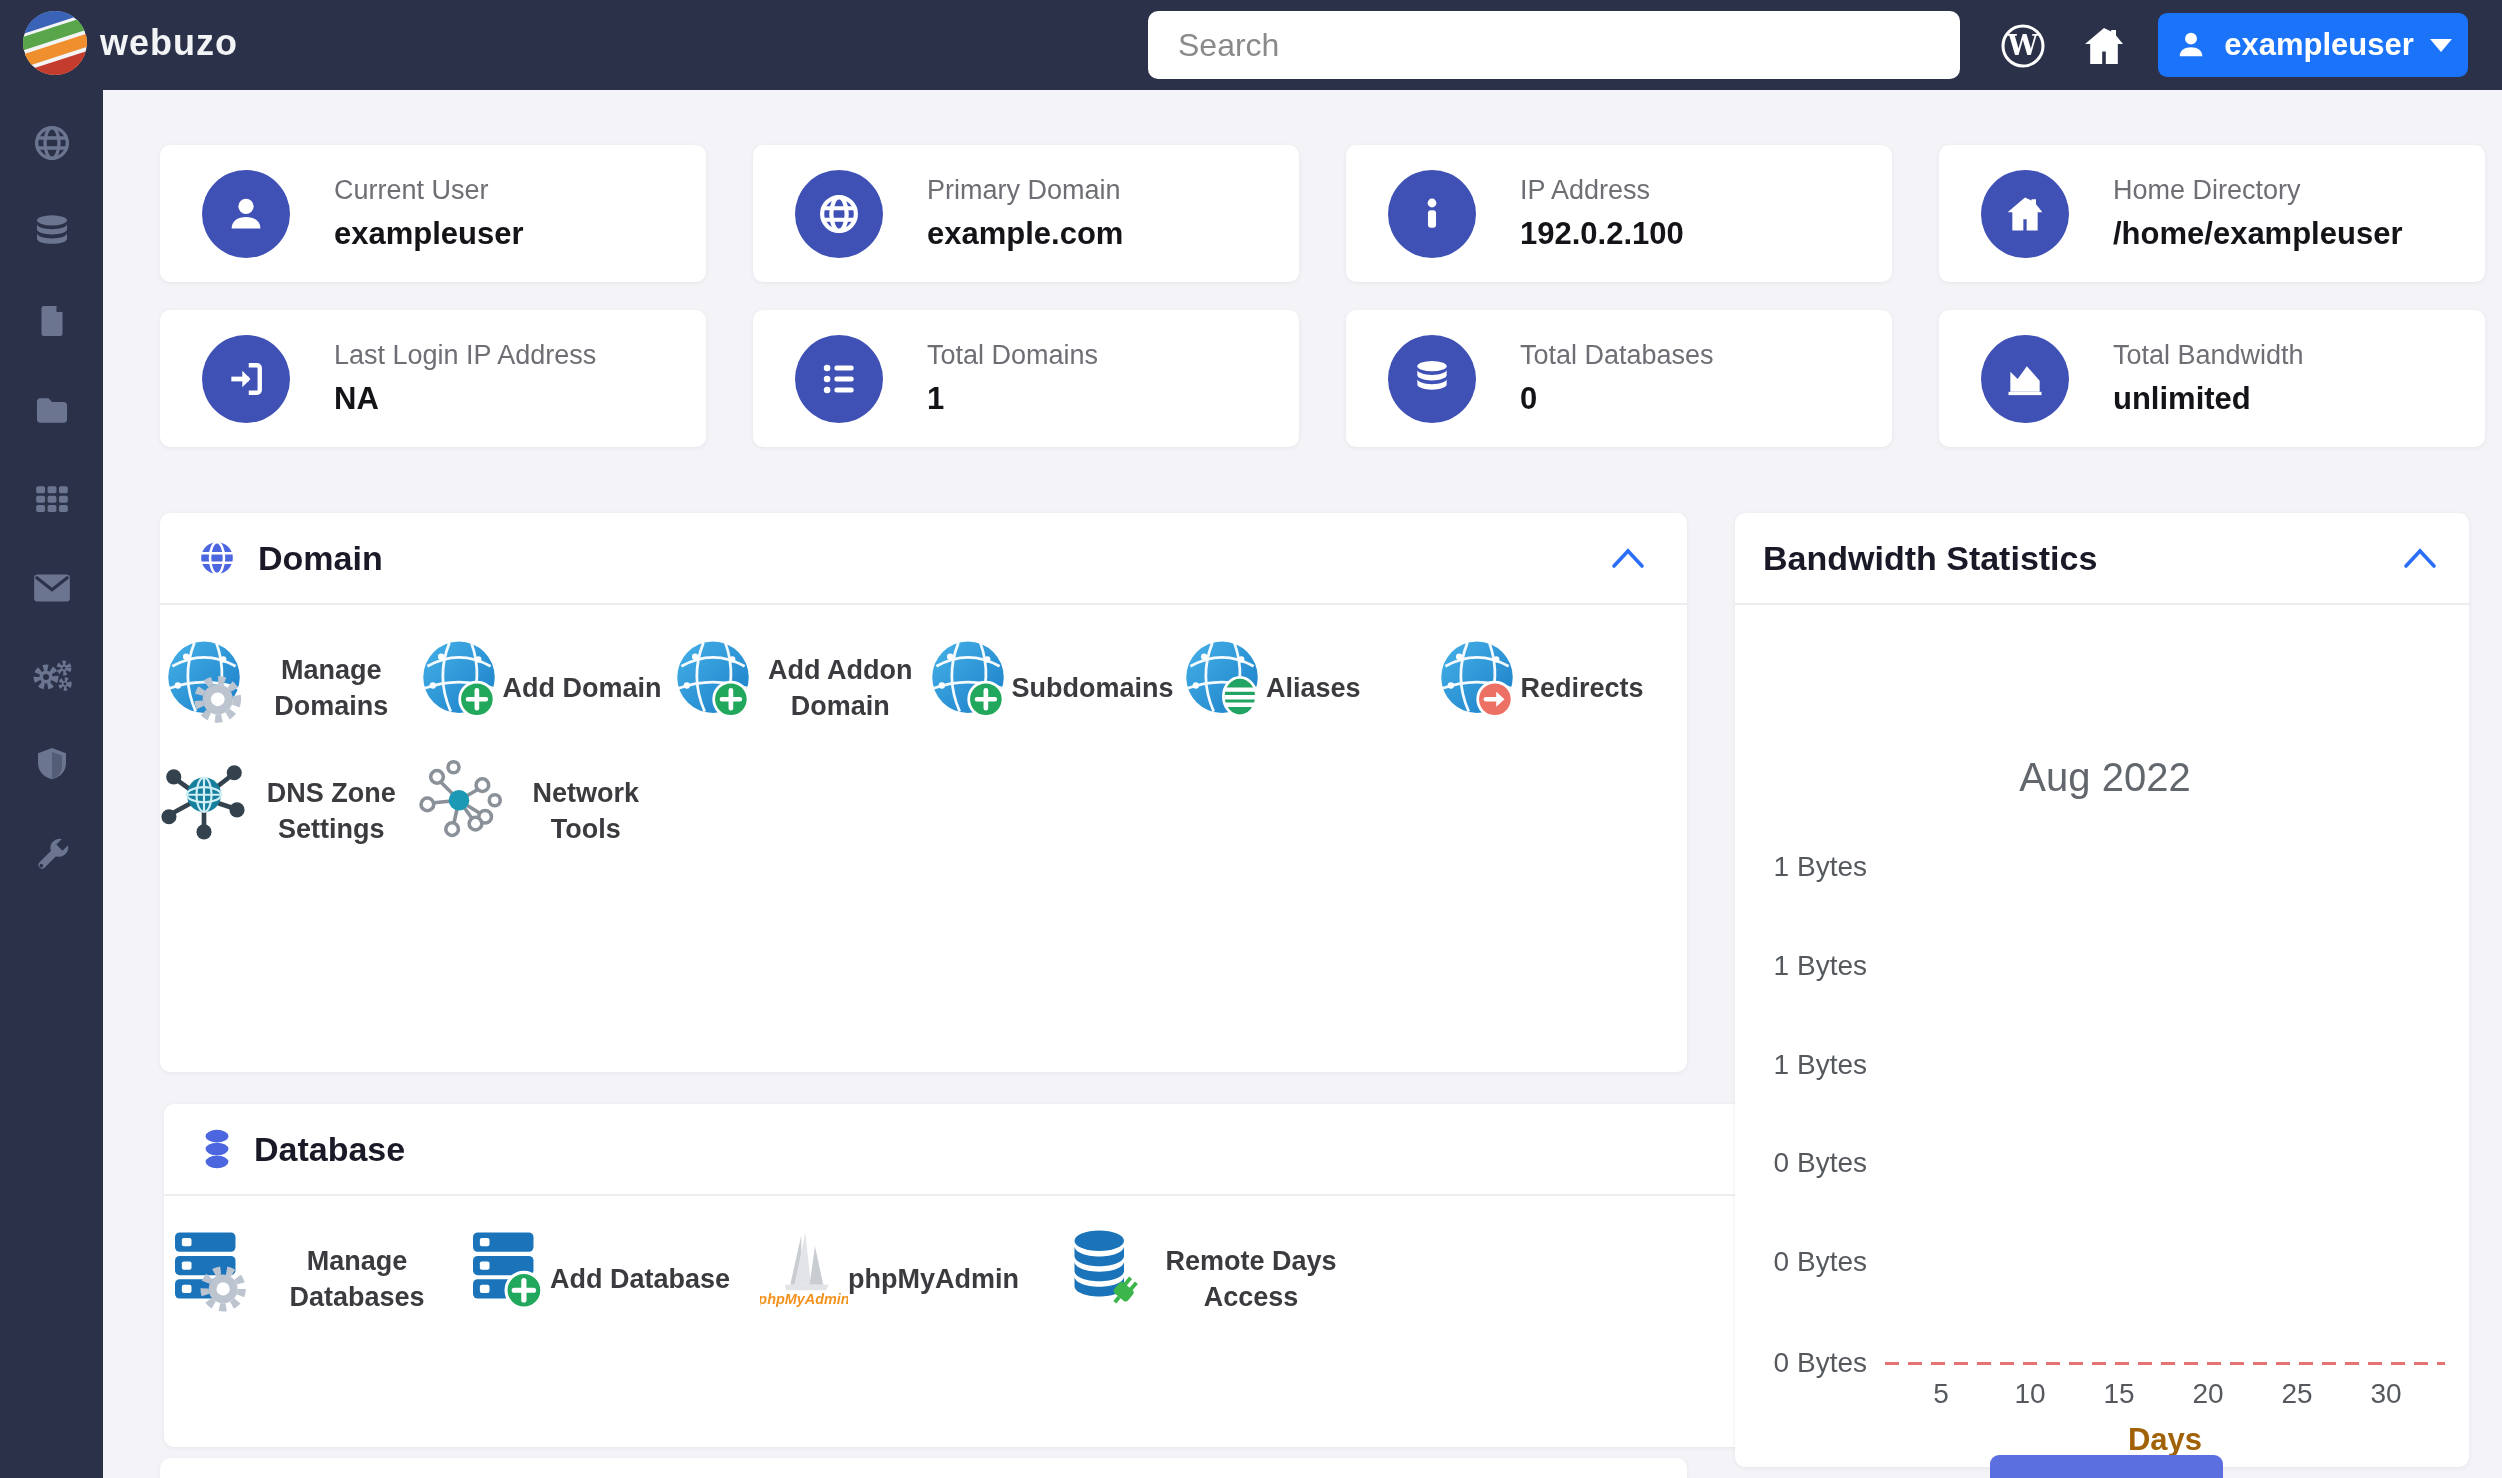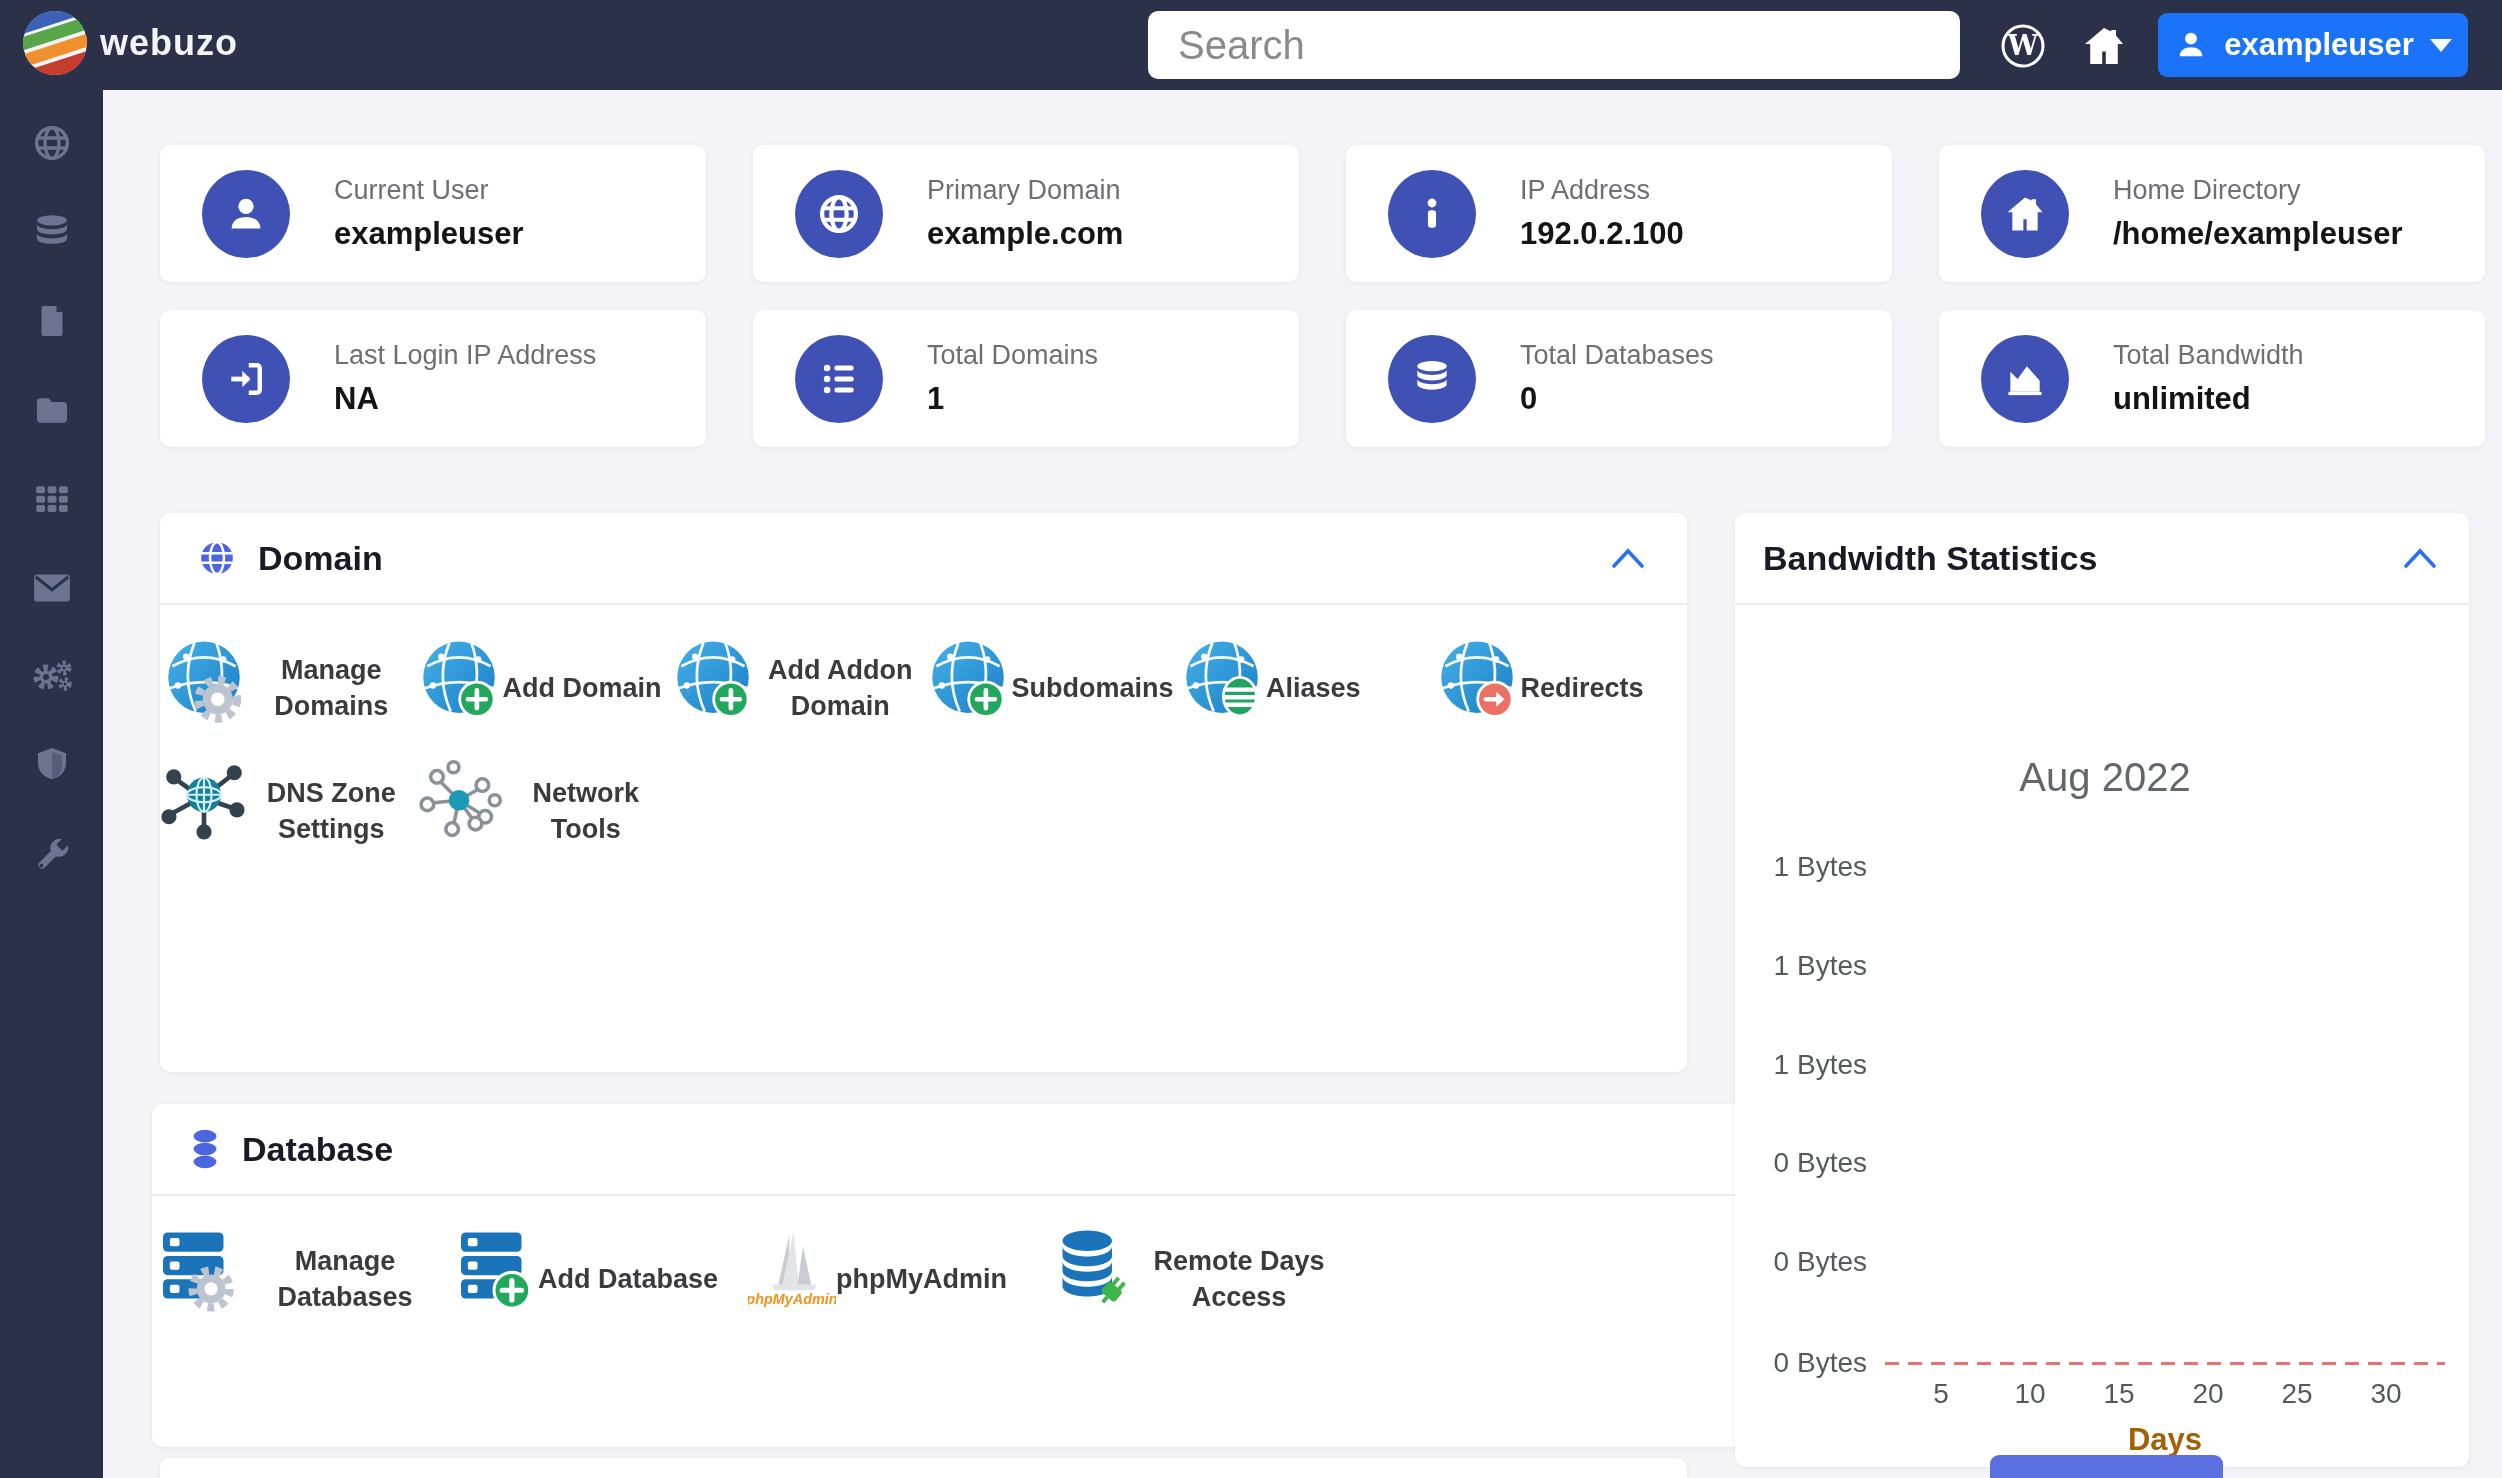--- a/index.html
+++ b/index.html
@@ -9,21 +9,21 @@
     background:#f4f4f8;
     position:relative;
     overflow:hidden;
   }
   
   .navbar { position:absolute; left:0; top:0; width:2502px; height:90px; background:#2a3148; z-index:10; }
   .brand { position:absolute; left:20px; top:8px; display:flex; align-items:center; gap:10px; }
   .brand-text { color:#f3f4f6; font-size:36px; font-weight:600; letter-spacing:1px; }
   .search-input {
     position:absolute; left:1148px; top:11px; width:812px; height:68px;
-    border:none; border-radius:10px; background:#ffffff; font-size:40px; color:#333;
+    border:none; border-radius:10px; background:#ffffff; font-size:32px; color:#333;
     padding:0 30px; outline:none; font-family:"Liberation Sans",sans-serif;
   }
   .search-input::placeholder { color:#8a8a8a; }
   .nav-icon-btn { position:absolute; top:22px; width:48px; height:48px; background:none; border:none; cursor:pointer; }
   .nav-wp { left:2000px; }
   .nav-home { left:2080px; }
   .user-btn {
     position:absolute; left:2158px; top:13px; width:310px; height:64px;
     background:#1a73f8; border:none; border-radius:9px; cursor:pointer;
     display:flex; align-items:center; justify-content:center; gap:16px; color:#fff;
@@ -43,21 +43,21 @@
     display:flex; align-items:center; justify-content:center; }
   .stat-text { margin-left:44px; }
   .stat-label { font-size:27px; color:#6e6e74; margin-bottom:10px; }
   .stat-value { font-size:31px; color:#141418; font-weight:700; }
   
   .panel { position:absolute; background:#fff; border-radius:10px; box-shadow:0 1px 4px rgba(40,40,80,.08); }
   .panel-header { height:92px; border-bottom:2px solid #ececf1; display:flex; align-items:center; padding:0 38px; }
   .panel-title { font-size:34px; font-weight:700; color:#191927; margin-left:22px; }
   .collapse-btn { margin-left:auto; background:none; border:none; cursor:pointer; padding:4px; }
   .domain-panel { left:160px; top:513px; width:1527px; height:559px; }
-  .database-panel { left:152px; top:1104px; width:1788px; height:343px; }
+  .database-panel { left:164px; top:1104px; width:1788px; height:343px; }
   .panel-stub { left:160px; top:1458px; width:1527px; height:60px; }
   .tile-grid { display:grid; grid-template-columns:repeat(6,1fr); row-gap:34px; padding-top:31px; }
   .tile { display:flex; flex-direction:row; align-items:center; cursor:pointer; }
   .tile-icon { position:relative; width:88px; height:88px; }
   .tile-label { margin-top:16px; font-size:27px; font-weight:600; color:#3b3b3f; text-align:center; line-height:1.35; max-width:215px; }
   
   .bandwidth-panel { left:1735px; top:513px; width:734px; height:954px; }
   .bw-header { padding:0 28px; }
   .chart-area { position:relative; width:100%; height:860px; }
   .chart-title { position:absolute; left:220px; top:150px; width:300px; text-align:center; font-size:40px; color:#62676d; }

